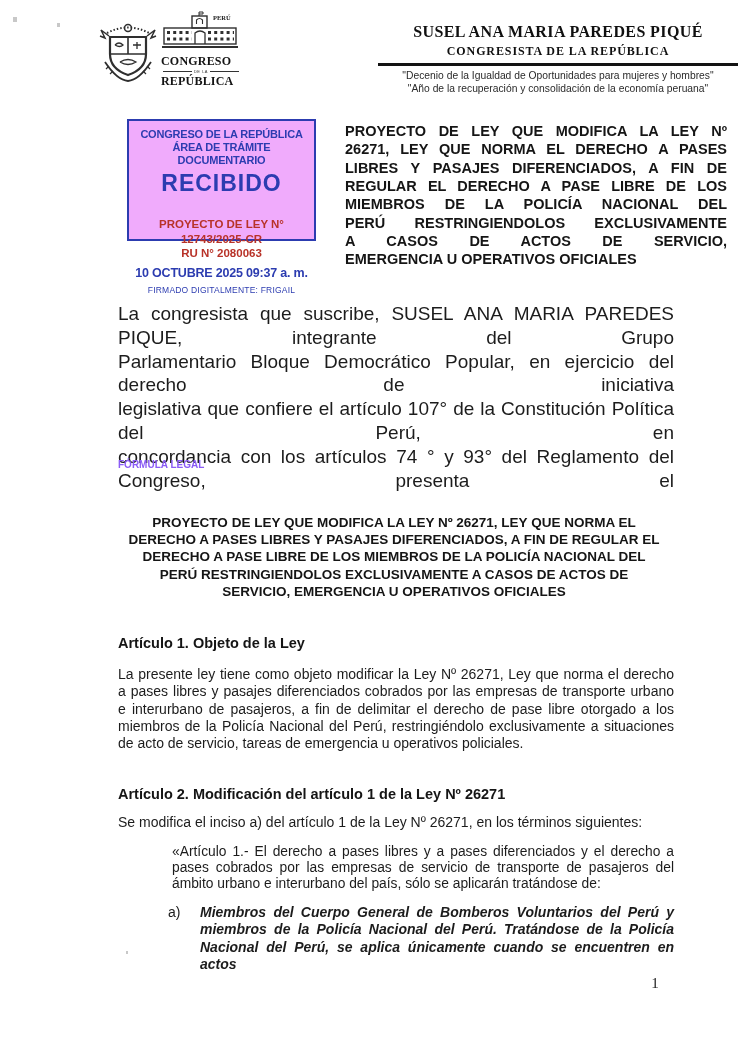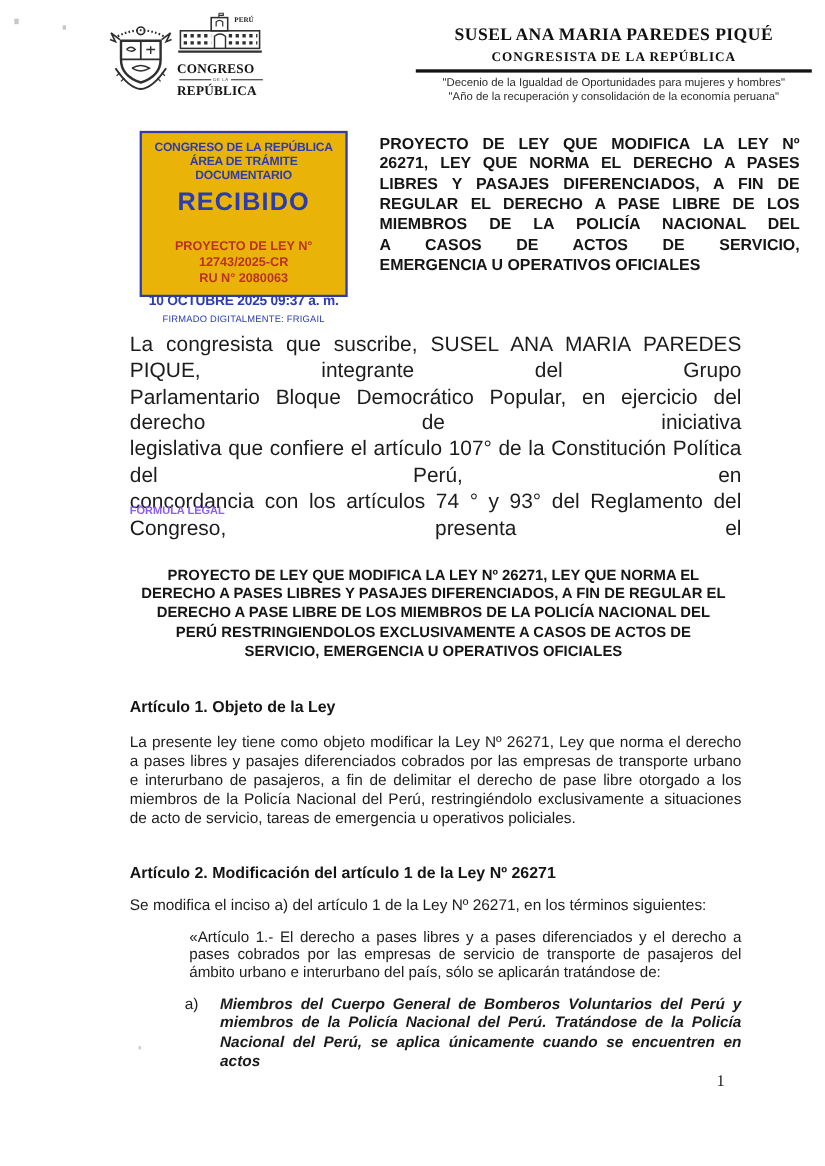--- a/index.html
+++ b/index.html
@@ -34,23 +34,23 @@
   .hr-role {
     font-family:"Liberation Serif", serif; font-weight:bold; font-size:12px;
     letter-spacing:.9px; color:#101010; margin-top:3px; line-height:14px;
   }
   .hr-rule { height:3px; background:#131313; margin-top:5px; }
   .hr-motto { font-size:10.3px; color:#2a2a2a; line-height:12.5px; }
   .hr-motto.first { margin-top:4px; }
 
   
   .stamp {
-    left:127px; top:119px; width:189px; height:151px;
+    left:127px; top:119px; width:189px; height:122px;
     border:2px solid #2c3cb0; text-align:center; padding-top:7px;
-    background:#eab308;
+    background:#f0abfc;
   }
   .stamp .blue { color:#2c3cb0; }
   .stamp .red  { color:#b83228; }
   .st-line { font-size:11px; font-weight:600; line-height:13px; letter-spacing:-0.2px; }
   .st-recibido { font-size:23px; font-weight:bold; letter-spacing:1px; line-height:28px; margin-top:2px; }
   .st-red-block { margin-top:20px; }
   .st-red-line { font-size:11.5px; font-weight:600; line-height:14.5px; }
   .st-date { font-size:12.5px; font-weight:bold; line-height:15px; margin-top:5px; letter-spacing:-0.2px; }
   .st-signed { font-size:8.5px; line-height:10px; margin-top:4px; letter-spacing:.2px; }
 
@@ -165,20 +165,21 @@
     <div class="st-date blue">10 OCTUBRE 2025  09:37 a. m.</div>
     <div class="st-signed blue">FIRMADO DIGITALMENTE: FRIGAIL</div>
   </div>
 
   <div class="abs stamp-title">
       <div class="jline">PROYECTO DE LEY QUE MODIFICA LA LEY Nº</div>
       <div class="jline">26271, LEY QUE NORMA EL DERECHO A PASES</div>
       <div class="jline">LIBRES Y PASAJES DIFERENCIADOS, A FIN DE</div>
       <div class="jline">REGULAR EL DERECHO A PASE LIBRE DE LOS</div>
       <div class="jline">MIEMBROS DE LA POLICÍA NACIONAL DEL</div>
+      <div class="jline">PERÚ RESTRINGIENDOLOS EXCLUSIVAMENTE</div>
       <div class="jline">A CASOS DE ACTOS DE SERVICIO,</div>
       <div>EMERGENCIA U OPERATIVOS OFICIALES</div>
     </div>
 
   <div class="abs intro">
       <div class="jline">La congresista que suscribe, SUSEL ANA MARIA PAREDES PIQUE, integrante del Grupo</div>
       <div class="jline">Parlamentario Bloque Democrático Popular, en ejercicio del derecho de iniciativa</div>
       <div class="jline">legislativa que confiere el artículo 107° de la Constitución Política del Perú, en</div>
       <div class="jline">concordancia con los artículos 74 ° y 93° del Reglamento del Congreso, presenta el</div>
     </div>

